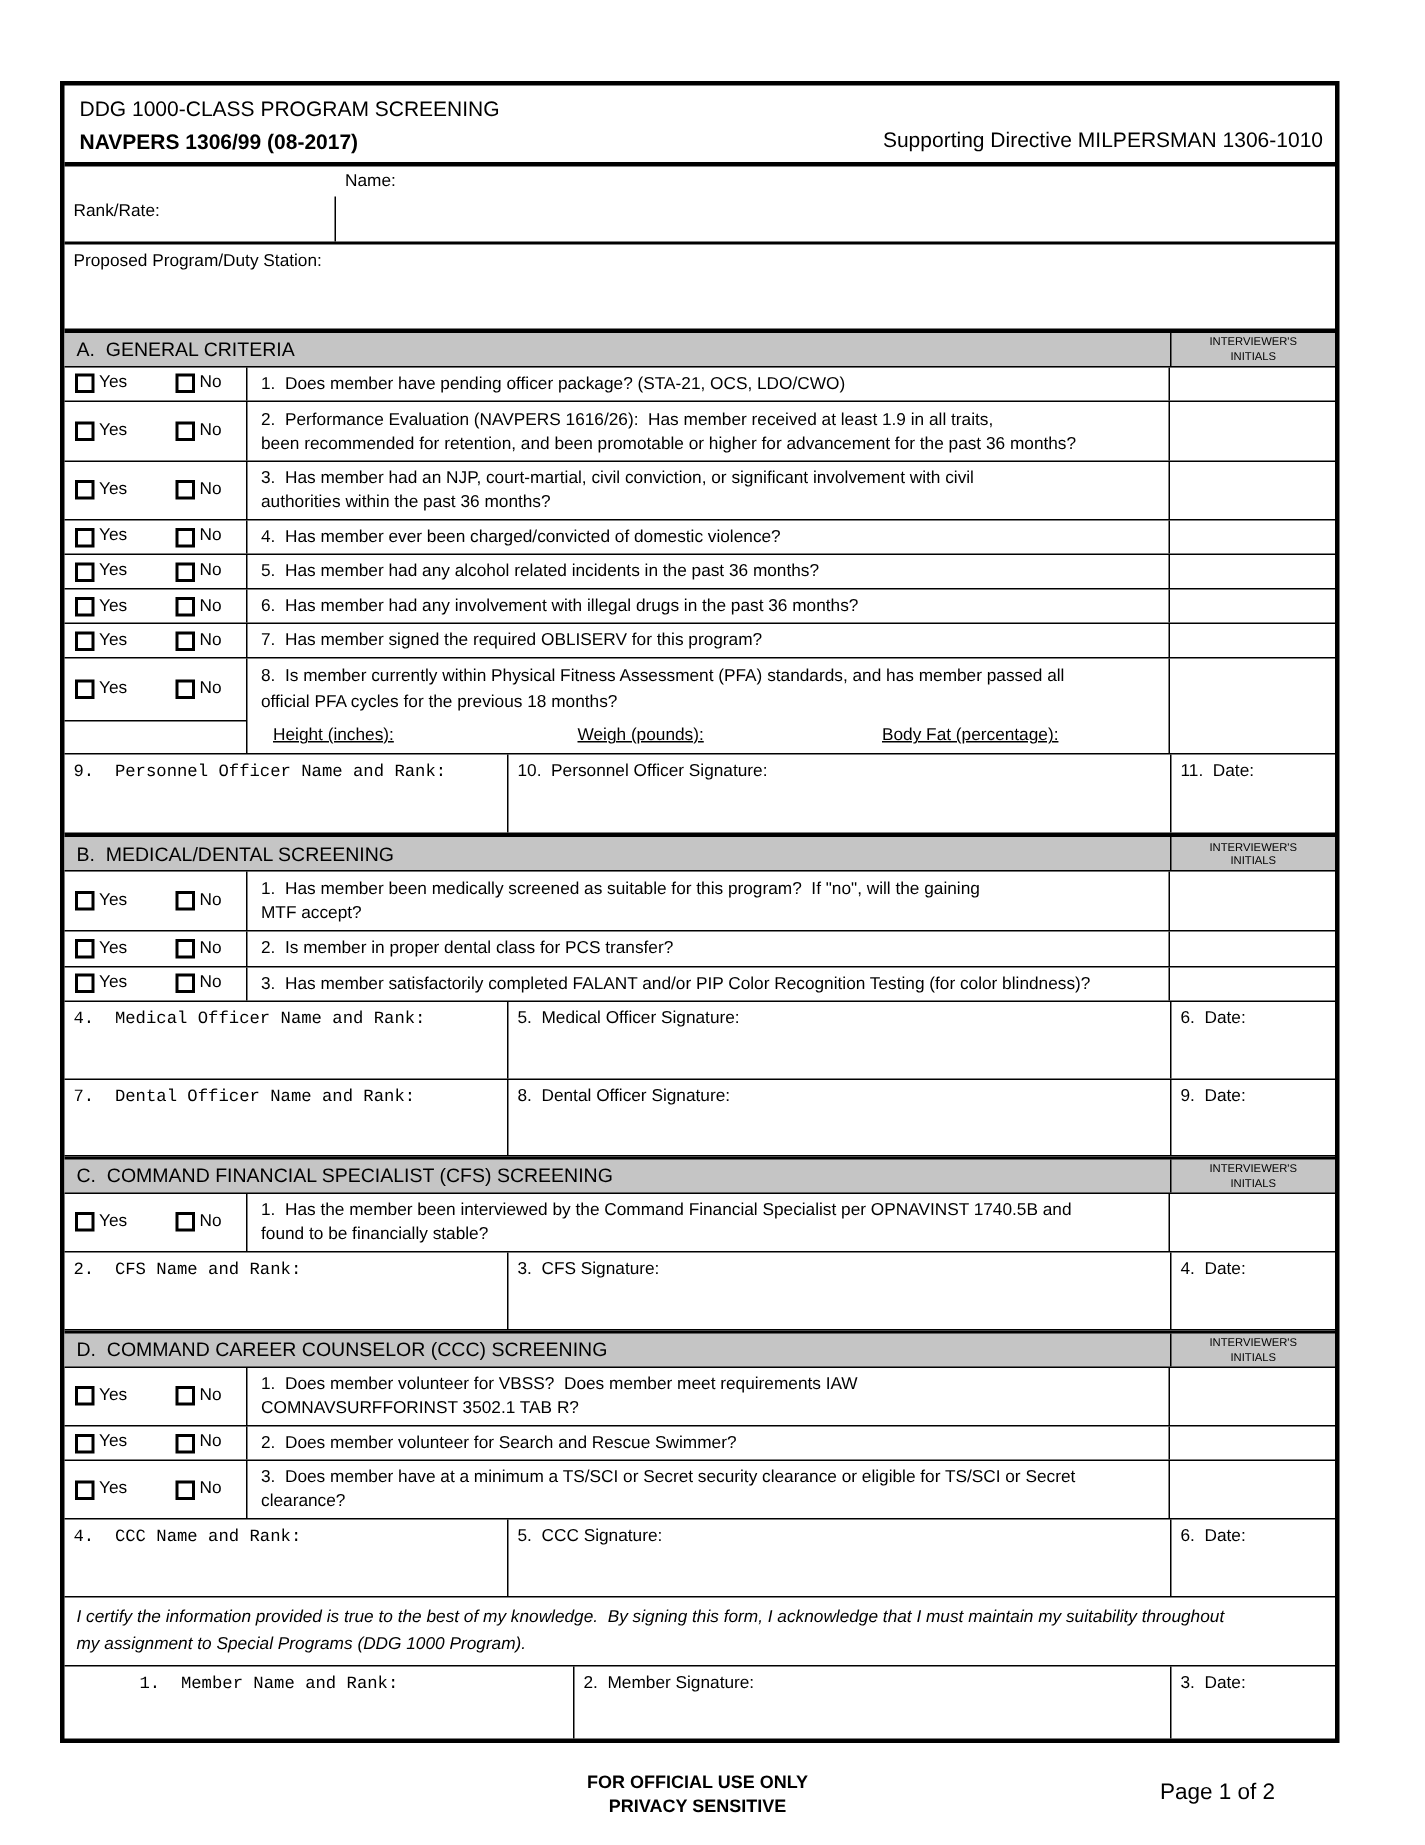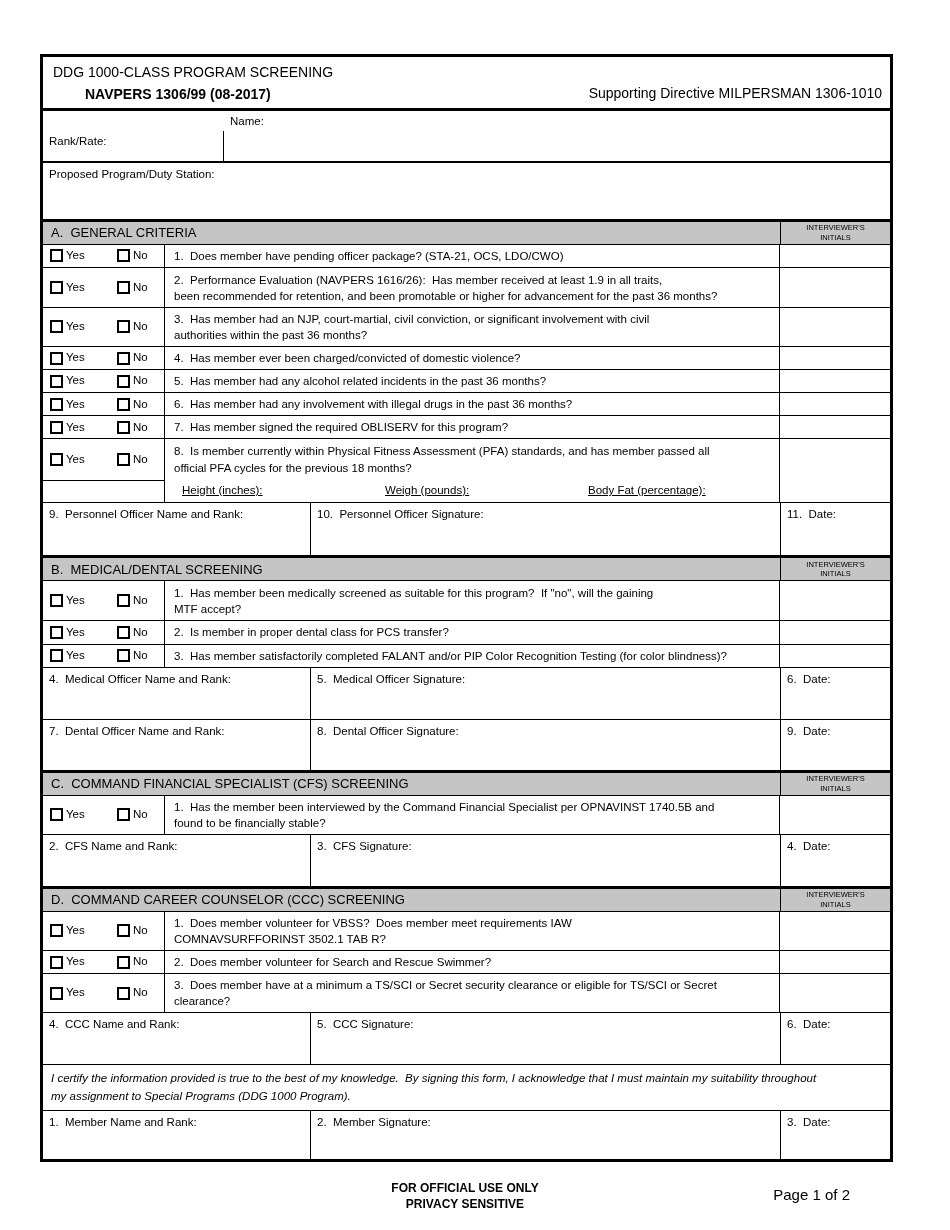--- a/index.html
+++ b/index.html
@@ -12,21 +12,21 @@
   .frm {
     position:absolute; left:40px; top:54px; width:853px;
     border:3px solid #000; box-sizing:border-box; background:#fff;
     font-size:11.5px; line-height:1.35;
   }
   .frm * { box-sizing:border-box; }
 
   
   .title-block { min-height:51px; border-bottom:3px solid #000; display:flex; justify-content:space-between; padding:6px 8px 4px 10px; }
   .t1 { font-size:14px; }
-  .t2 { font-size:14px; font-weight:bold; margin-top:3px;margin-left:32px; }
+  .t2 { font-size:14px; font-weight:bold; margin-top:3px; }
   .t-right { align-self:flex-end; font-size:14px; padding-bottom:1px; }
 
   
   .rank-row { display:flex; min-height:52px; border-bottom:2px solid #000; }
   .rank-cell { width:181px; border-right:1px solid #000; padding:3px 6px;margin-top:20px; }
   .name-cell { flex:1; padding:3px 6px; }
   .proposed-row { min-height:57px; border-bottom:1px solid #000; padding:4px 6px; }
 
   
   .sec-head { display:flex; background:#c5c5c5; border-top:2px solid #000; border-bottom:1px solid #000; min-height:25px; }
@@ -48,29 +48,29 @@
   
   .cb-col8 { width:121px; flex:none; display:flex; flex-direction:column; }
   .cb8top { flex:1; display:flex; align-items:center; padding-left:7px; border-bottom:1px solid #000; }
   .cb8bot { height:21px; }
   .q8cell { flex:1; border-left:1px solid #000; border-right:1px solid #000; padding:4px 9px 2px 9px; display:flex; flex-direction:column; justify-content:space-between; }
   .hwline { position:relative; height:18px; }
   .hw { position:absolute; bottom:2px; text-decoration:underline; white-space:pre; }
 
   
   .sigrow { display:flex; border-bottom:1px solid #000; }
-  .sig1 { width:268px; border-right:1px solid #000; padding:4px 6px; }
+  .sig1 { width:296px; border-right:1px solid #000; padding:4px 6px;font-family:Liberation Mono, monospace; }
   .sig2 { flex:1; padding:4px 6px; }
   .sig3 { width:110px; border-left:1px solid #000; padding:4px 6px; }
   .lbl { white-space:pre-wrap; }
 
   
   .stmt-row { border-bottom:1px solid #000; padding:5px 8px; }
   .stmt { font-style:italic; white-space:pre-wrap; line-height:1.5; }
-  .sigrow.lastrow { border-bottom:none; }
+  .sigrow.lastrow { border-bottom:none;margin-left:44px; }
 
   
   .fouo { position:absolute; top:1180px; left:0; width:950px; text-align:center; transform:translateX(-10px); font-weight:bold; font-size:12px; line-height:1.35; }
   .pageno { position:absolute; top:1186px; right:100px; font-size:15px; }
 </style>
 </head>
 <body>
 
 <div class="frm">
 

